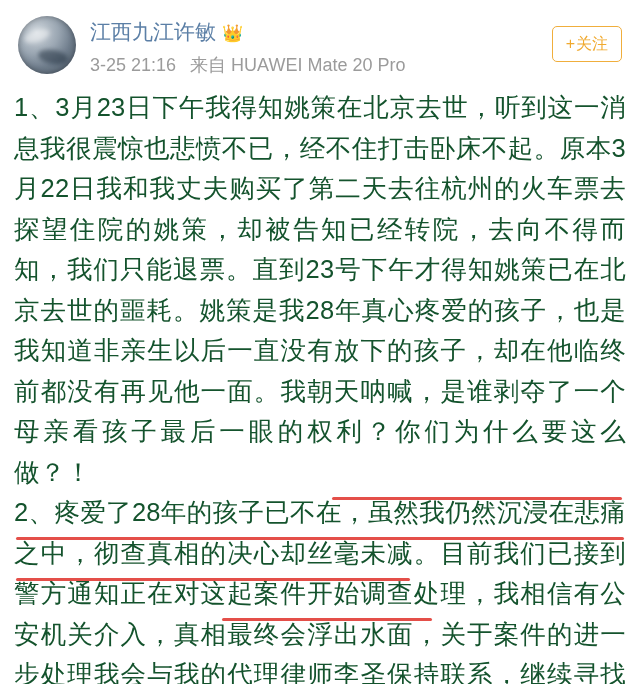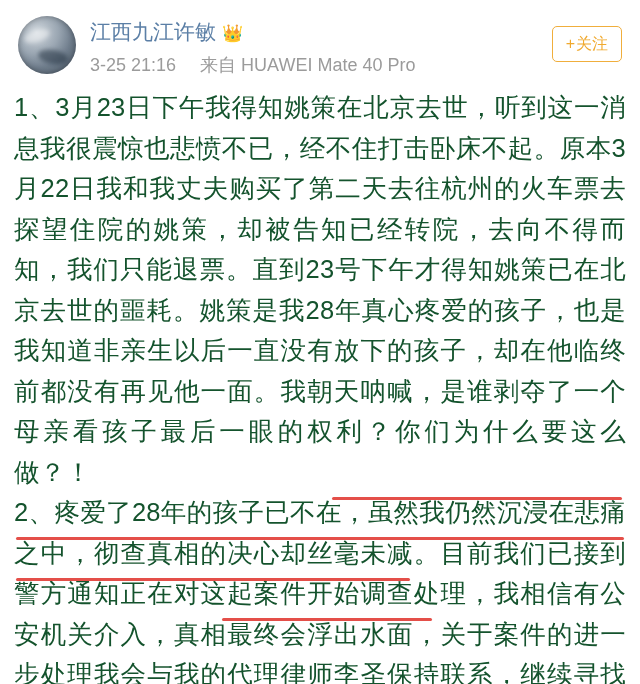--- a/index.html
+++ b/index.html
@@ -87,21 +87,21 @@
   }
   .meta-row {
     margin-top: 7px;
     color: #9b9b9b;
     font-size: 18px;
     line-height: 24px;
     white-space: nowrap;
     overflow: hidden;
     text-overflow: ellipsis;
   }
-  .meta-time { margin-right: 24px; }
+  .meta-time { margin-right: 14px; }
   .meta-source { }
 
   .follow-btn {
     position: absolute;
     right: 18px;
     top: 26px;
     border: 1px solid #f0ae3c;
     color: #f0a92e;
     background: #ffffff;
     border-radius: 5px;
@@ -148,21 +148,21 @@
 
   <div class="post-header">
     <div class="avatar"></div>
 
     <div class="header-text">
       <div class="name-row">
         <span class="username">江西九江许敏</span>
         <span class="crown-icon">👑</span>
       </div>
       <div class="meta-row">
-        <span class="meta-time">3-25 21:16</span><span class="meta-source">来自 HUAWEI Mate 40 Pro</span>
+        <span class="meta-time">3-25 21:16</span><span class="meta-source">来自 HUAWEI Mate 20 Pro</span>
       </div>
     </div>
 
     <button class="follow-btn"><span class="plus">+</span><span>关注</span></button>
   </div>
 
   <div class="post-body">
     <p class="para">1、3月23日下午我得知姚策在北京去世，听到这一消息我很震惊也悲愤不已，经不住打击卧床不起。原本3月22日我和我丈夫购买了第二天去往杭州的火车票去探望住院的姚策，却被告知已经转院，去向不得而知，我们只能退票。直到23号下午才得知姚策已在北京去世的噩耗。姚策是我28年真心疼爱的孩子，也是我知道非亲生以后一直没有放下的孩子，却在他临终前都没有再见他一面。我朝天呐喊，是谁剥夺了一个母亲看孩子最后一眼的权利？你们为什么要这么做？！</p>
     <p class="para">2、疼爱了28年的孩子已不在，虽然我仍然沉浸在悲痛之中，彻查真相的决心却丝毫未减。目前我们已接到警方通知正在对这起案件开始调查处理，我相信有公安机关介入，真相最终会浮出水面，关于案件的进一步处理我会与我的代理律师李圣保持联系，继续寻找证据。谢谢大家的支持与关心。</p>
   </div>

